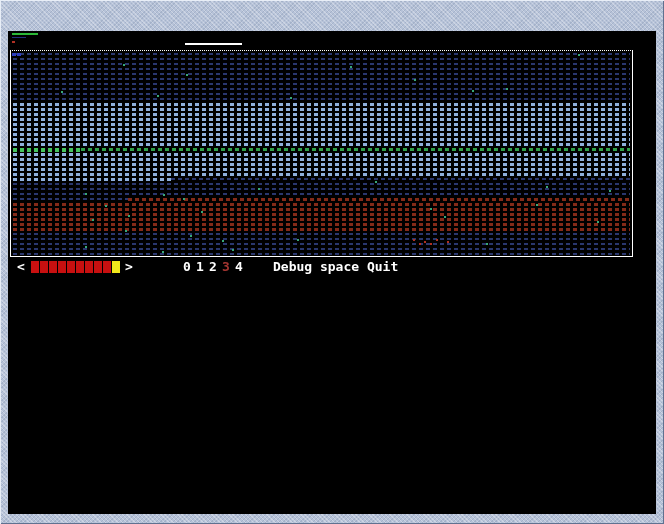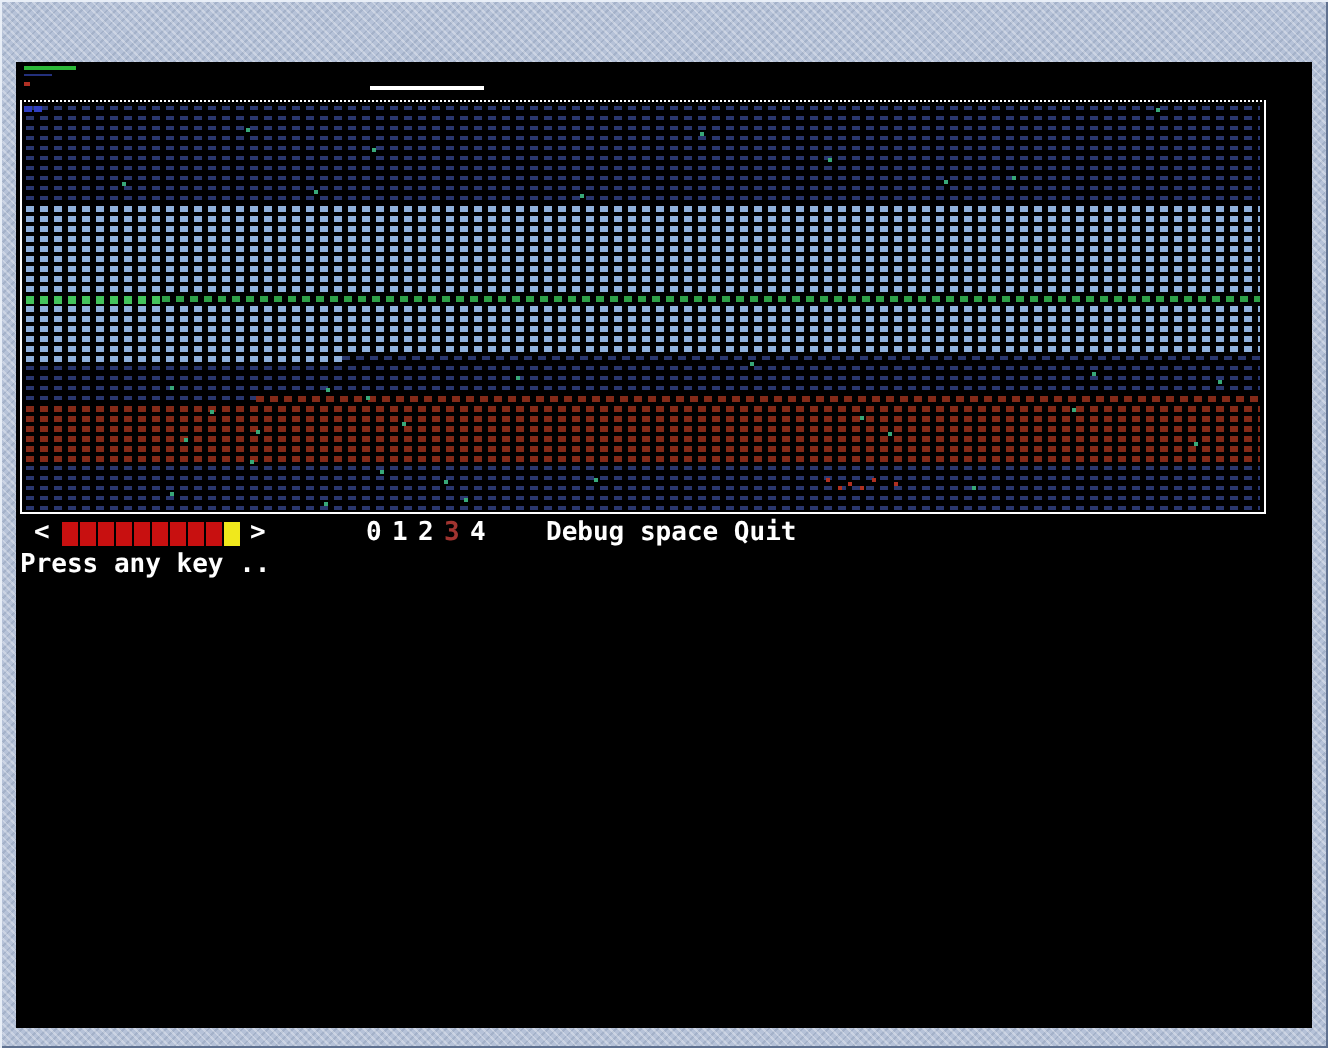--- a/index.html
+++ b/index.html
@@ -174,16 +174,15 @@
       </div>
     <span class="stext" style="left:117px;top:229px;">&gt;</span>
     <div id="speed-digits">
         <span class="stext" style="left: 175px; top: 229px; color: rgb(255, 255, 255);">0</span>
         <span class="stext" style="left: 188px; top: 229px; color: rgb(255, 255, 255);">1</span>
         <span class="stext" style="left: 201px; top: 229px; color: rgb(255, 255, 255);">2</span>
         <span class="stext" style="left: 214px; top: 229px; color: rgb(160, 52, 48);">3</span>
         <span class="stext" style="left: 227px; top: 229px; color: rgb(255, 255, 255);">4</span>
       </div>
     <span class="stext" style="left:265px;top:229px;">Debug space Quit</span>
-    <span class="stext" style="left:2px;top:245px;">Press any key ..</span>
   </div>
 
 </div>
 
 </body></html>

